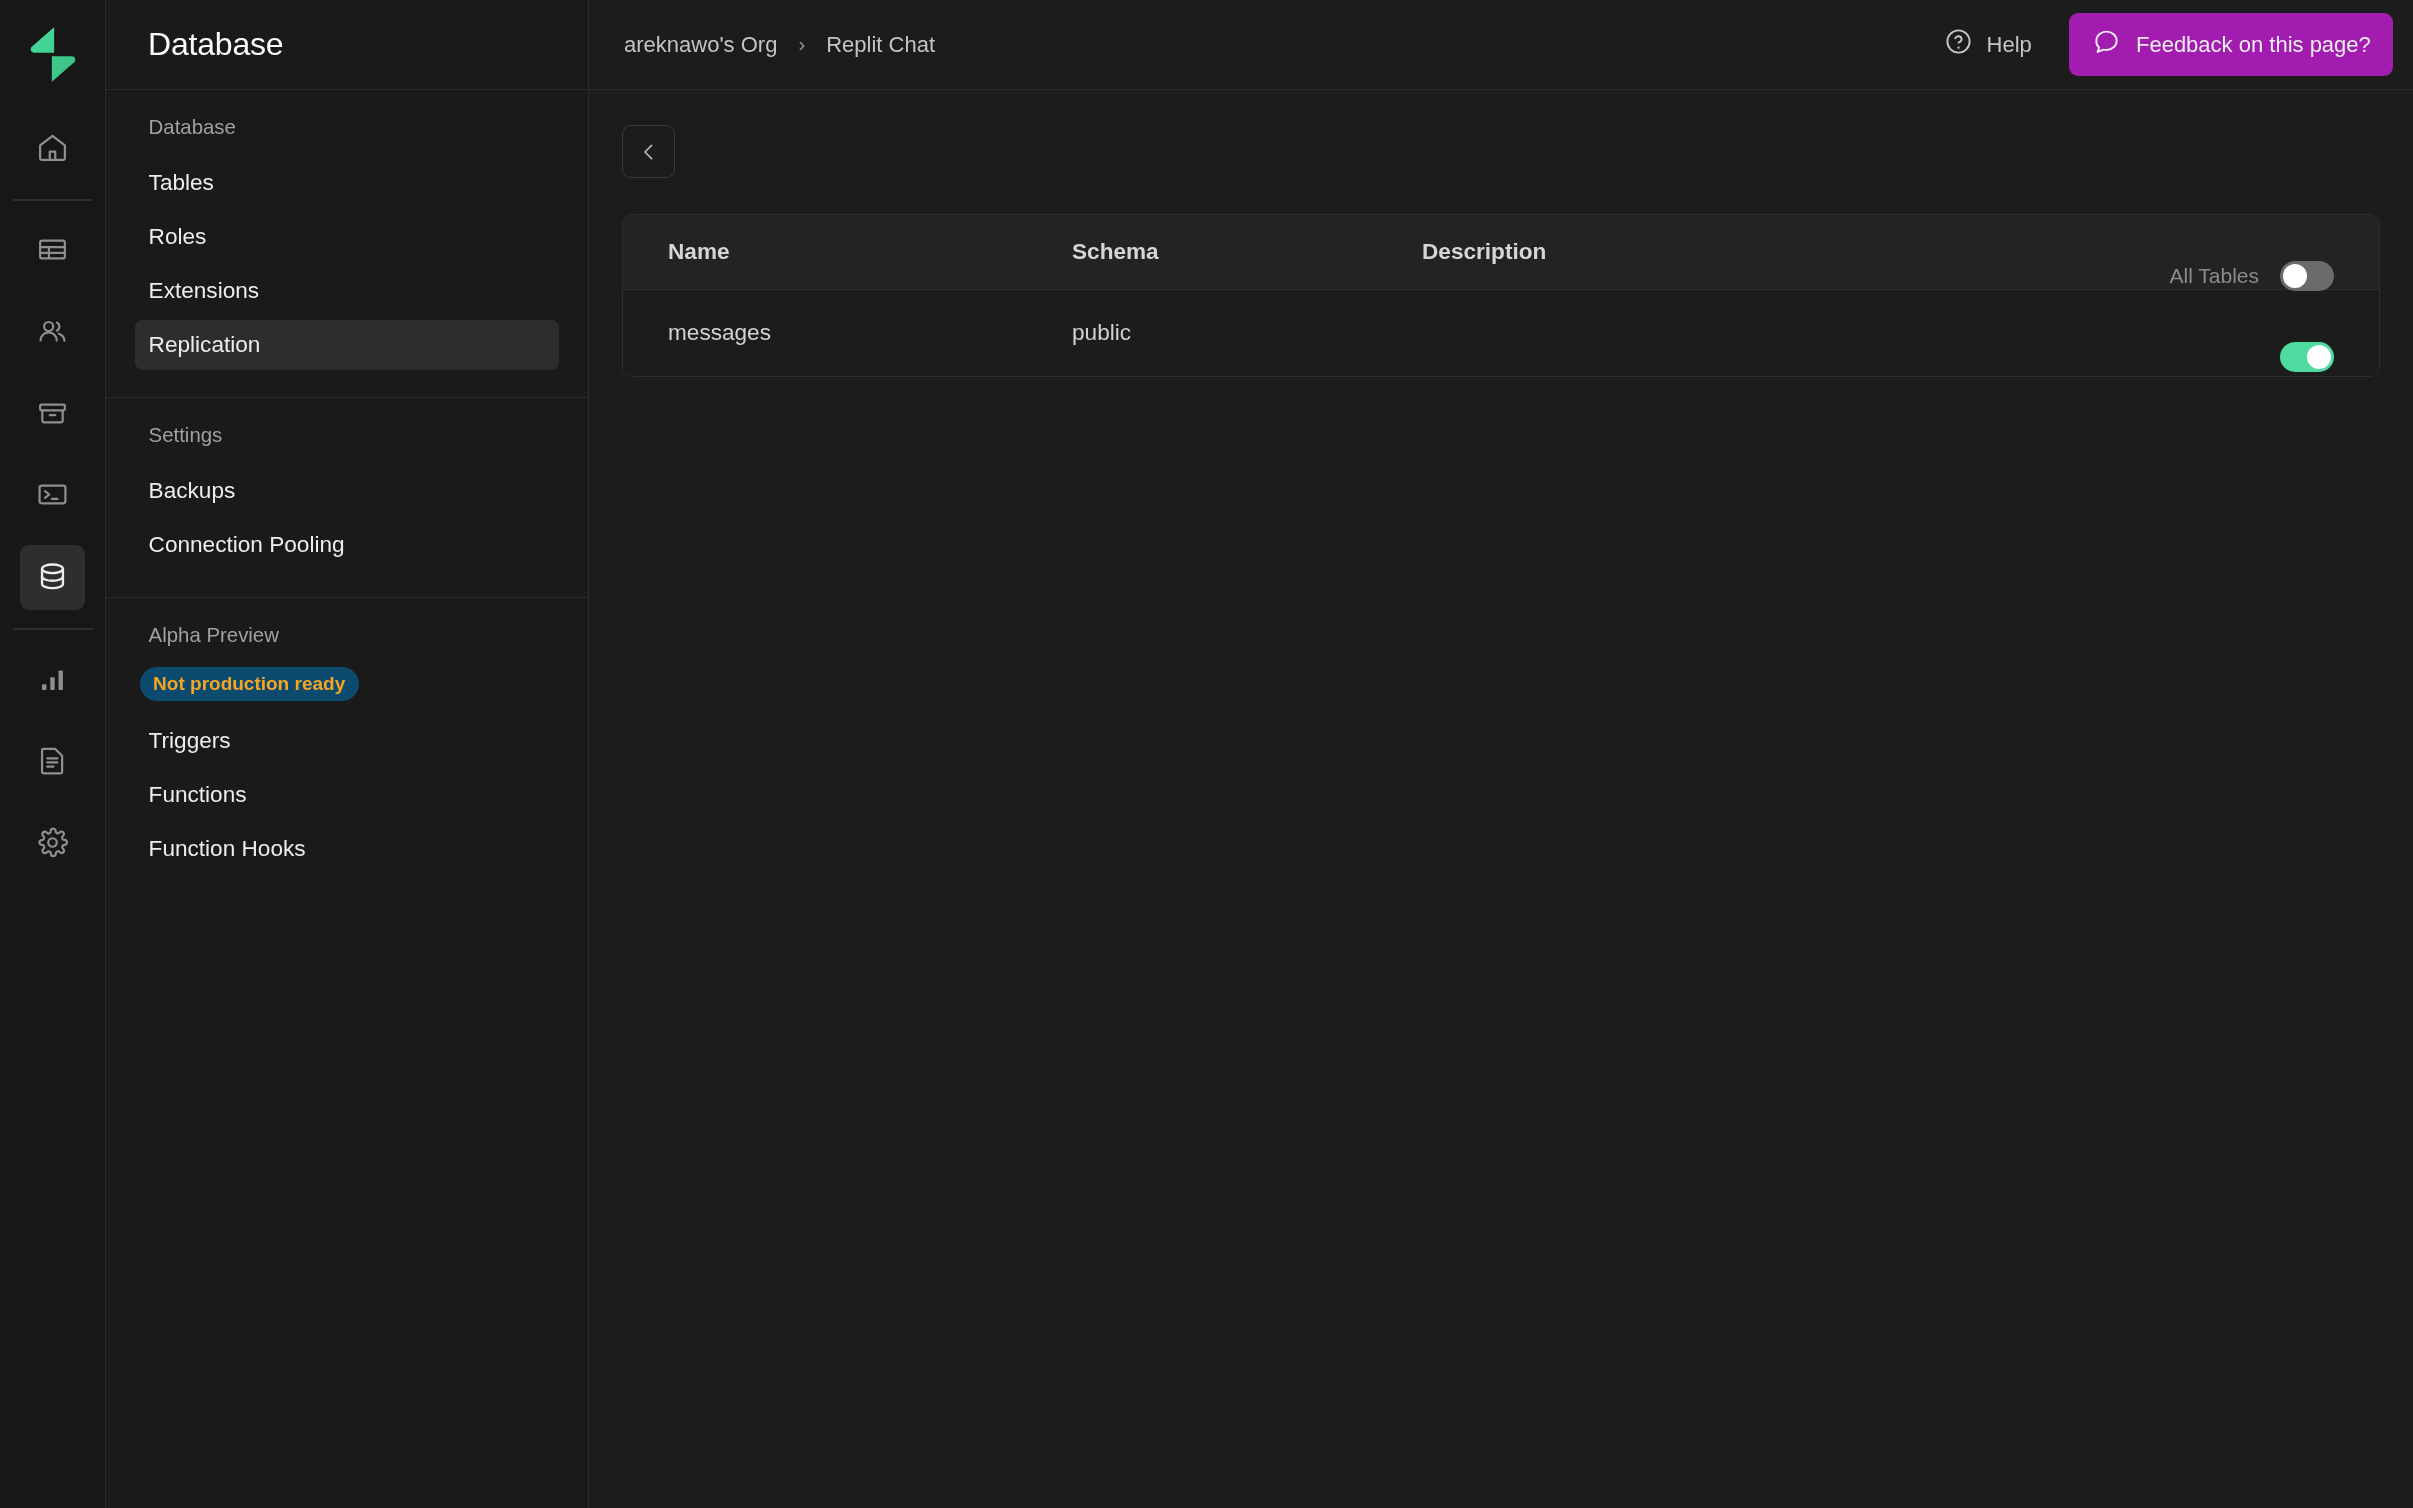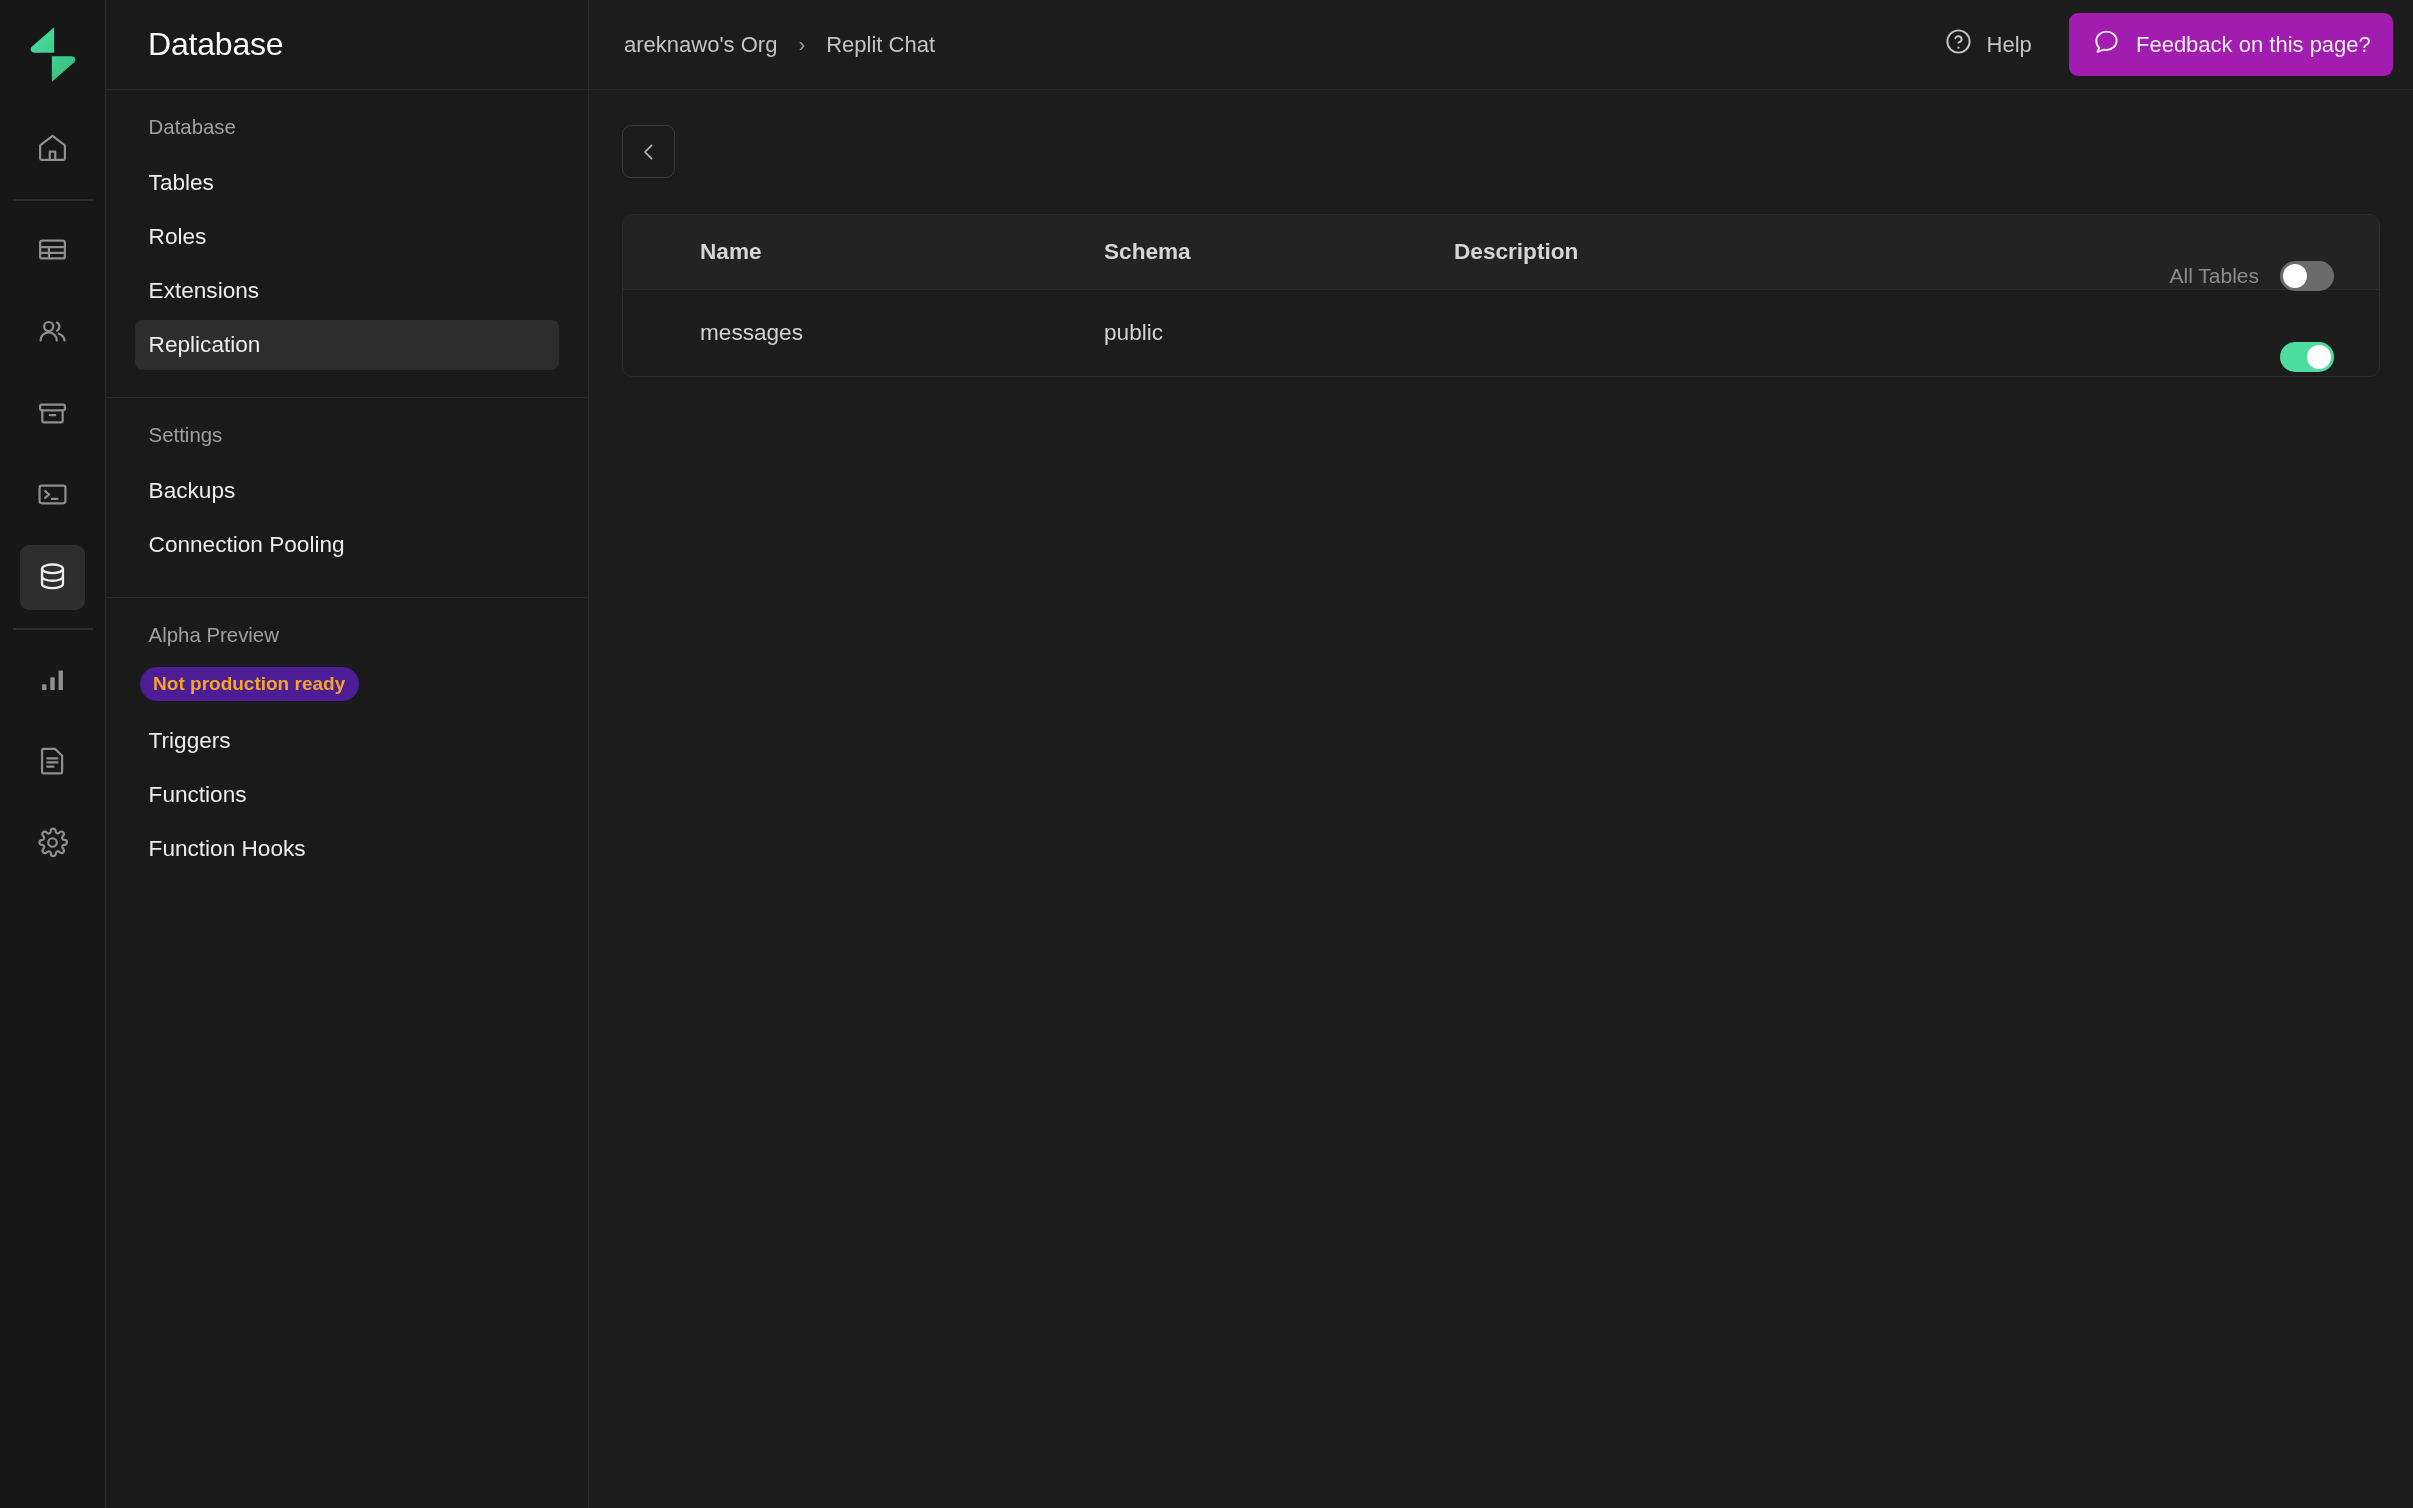--- a/index.html
+++ b/index.html
@@ -57,21 +57,21 @@
   }
   .nav-item {
     display: block; font-size: 22.6px; color: #ededed;
     padding: 10.6px 13.6px; border-radius: 7.5px;
     margin-bottom: 4.5px; line-height: 1.25;
   }
   .nav-item.active { background: #2d2d2d; }
   .badge-wrap { padding: 0 4.5px; margin-bottom: 15px; }
   .badge {
     display: inline-block;
-    background: #4c1d95; color: #f5a524;
+    background: #0c4a6e; color: #f5a524;
     font-size: 19px; font-weight: 700;
     padding: 6px 13.6px; border-radius: 753px;
     line-height: 1.2;
   }
 
   
   .main { flex: 1; display: flex; flex-direction: column; background: #1c1c1c; min-width: 0; }
   .topbar {
     height: 90px; flex: 0 0 90px;
     border-bottom: 1.5px solid #2a2a2a;
@@ -119,21 +119,21 @@
   .filter-input::placeholder { color: #8c8c8c; }
 
   
   .table {
     border: 1.5px solid #2e2e2e; border-radius: 10.6px;
     overflow: hidden; background: #1c1c1c;
   }
   .trow { display: flex; align-items: center; padding: 0 45px; }
   .thead { background: #232323; height: 75px; border-bottom: 1.5px solid #2e2e2e; }
   .tbody-row { background: #1c1c1c; height: 86px; }
-  .c-name { flex: 0 0 404px; margin-left: 32px; }
+  .c-name { flex: 0 0 404px; }
   .c-schema { flex: 0 0 350px; }
   .c-desc { flex: 1; }
   .c-toggle { flex: 0 0 auto; display: flex; align-items: center; gap: 21px; margin-top: 48px; }
   .th { font-size: 22.6px; font-weight: 700; color: #d6d6d6; }
   .td { font-size: 22.6px; font-weight: 400; color: #d2d2d2; }
   .toggle-label { font-size: 21px; color: #8c8c8c; }
   .toggle {
     width: 54px; height: 30px; border-radius: 753px;
     position: relative; display: inline-block; cursor: pointer;
     flex: 0 0 54px;

